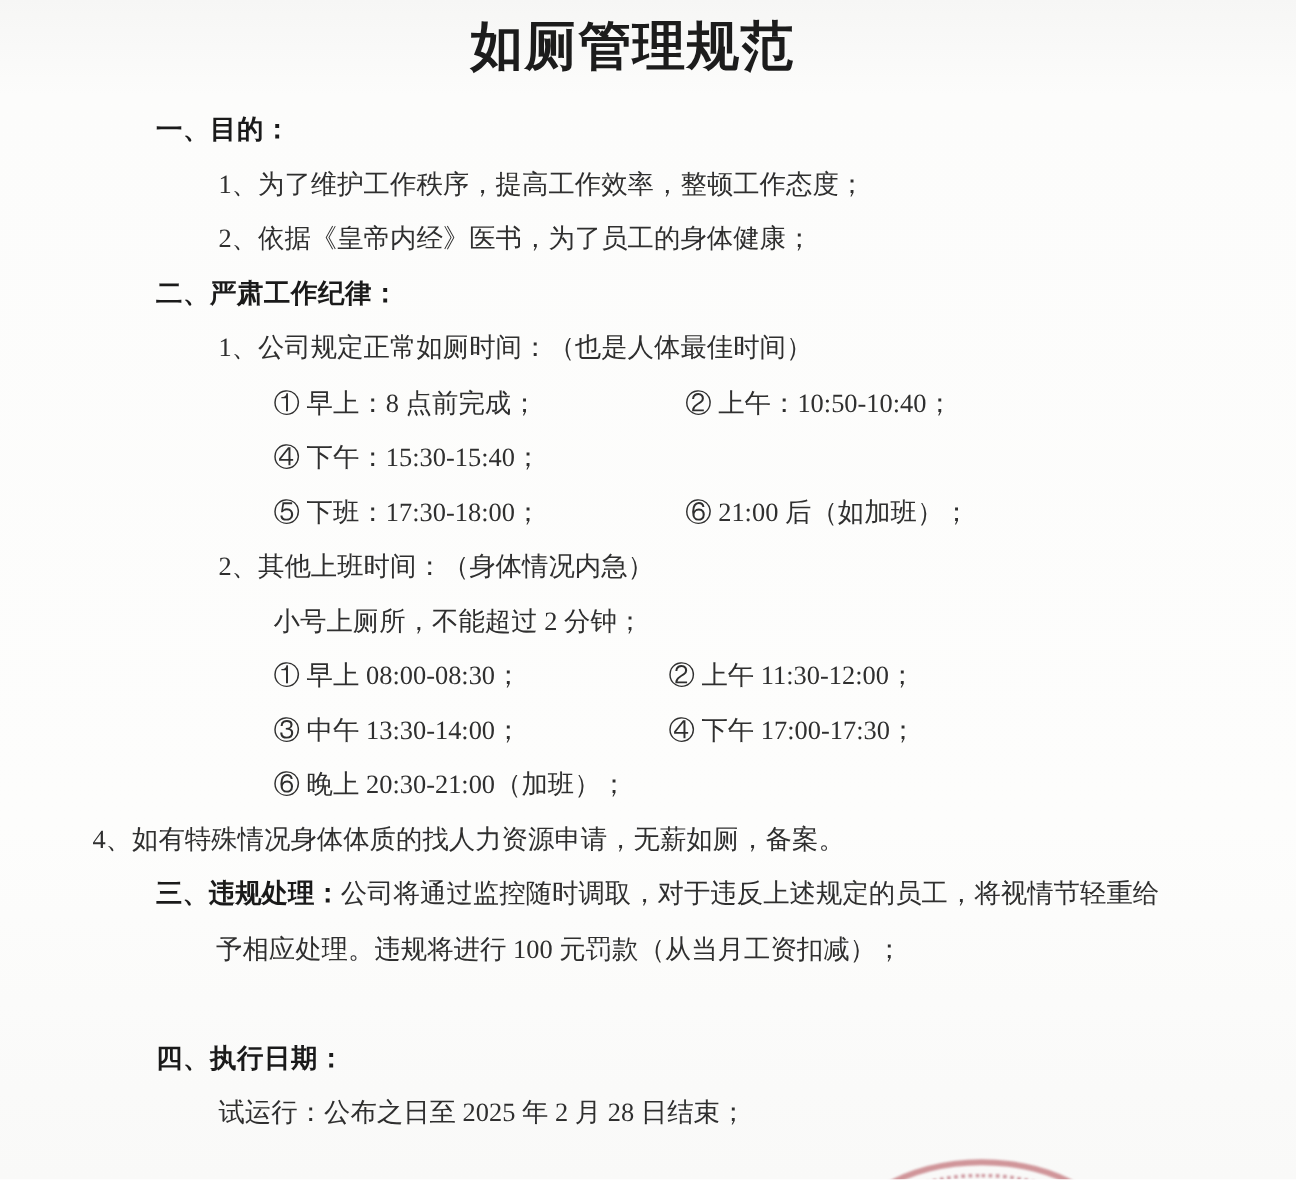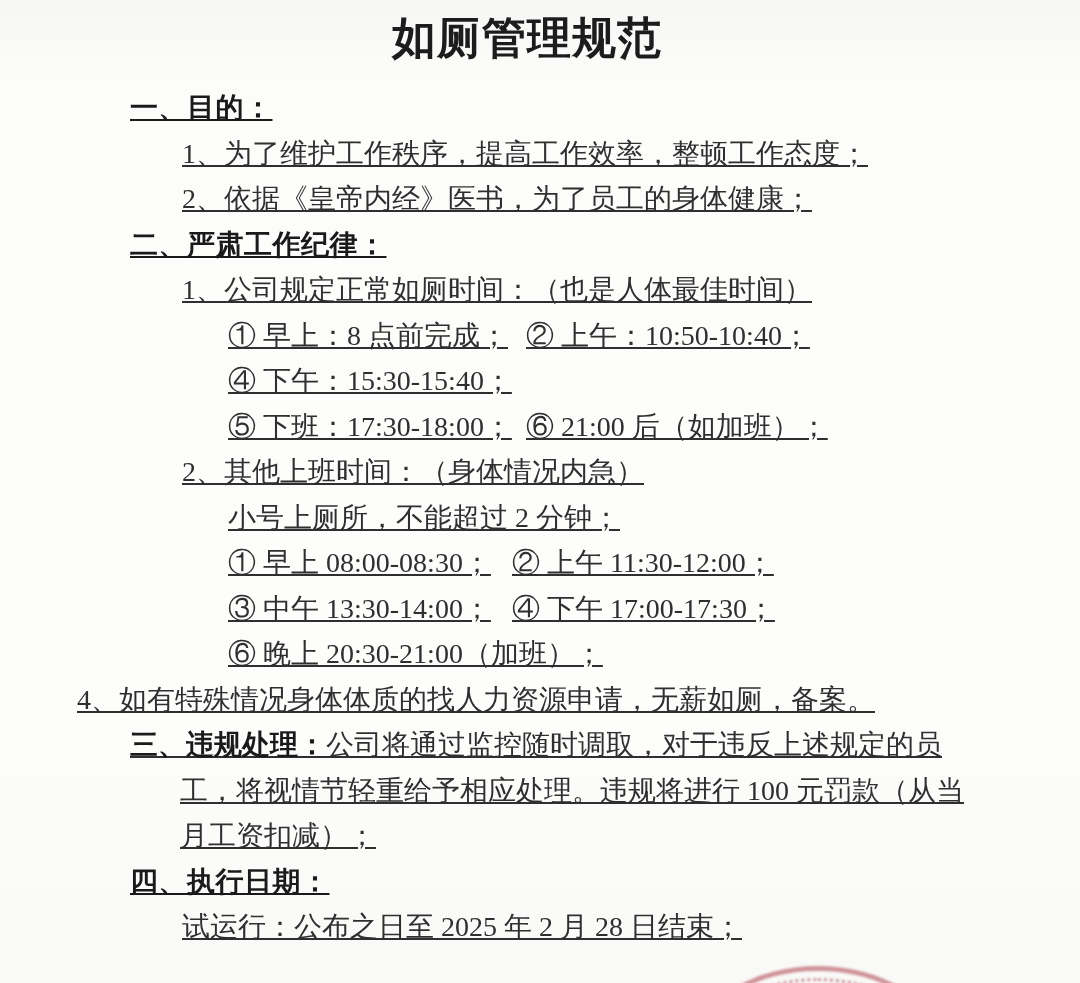--- a/index.html
+++ b/index.html
@@ -17,31 +17,30 @@
     text-align: center;
     transform: translateX(-13px);
     font-size: 44px;
     line-height: 50px;
     font-weight: 700;
     color: #1c1c1c;
     letter-spacing: 1px;
   }
   .doc-lines { margin-top: 21px; }
   .line {
-    font-size: 28px;
+    font-size: 22px;
     line-height: 45.5px;
     white-space: nowrap;
     color: #2f2f2f;
-    text-decoration: underline;
   }
   .h  { margin-left: 130px; font-weight: 700; color: #1a1a1a; letter-spacing: 0.5px; }
   .i1 { margin-left: 182px; }
   .i1b{ margin-left: 77px; }
   .i2 { margin-left: 228px; }
-  .row { display: flex; }
+  .row { display: flex; gap: 45px; }
   .cellA1 { display: inline-block; min-width: 298px; }
   .cellA2 { display: inline-block; min-width: 284px; }
   .para {
     margin-left: 180px;
     text-indent: -50px;
     width: 790px;
     white-space: normal;
     height: 136.5px;
     overflow: visible;
   }

